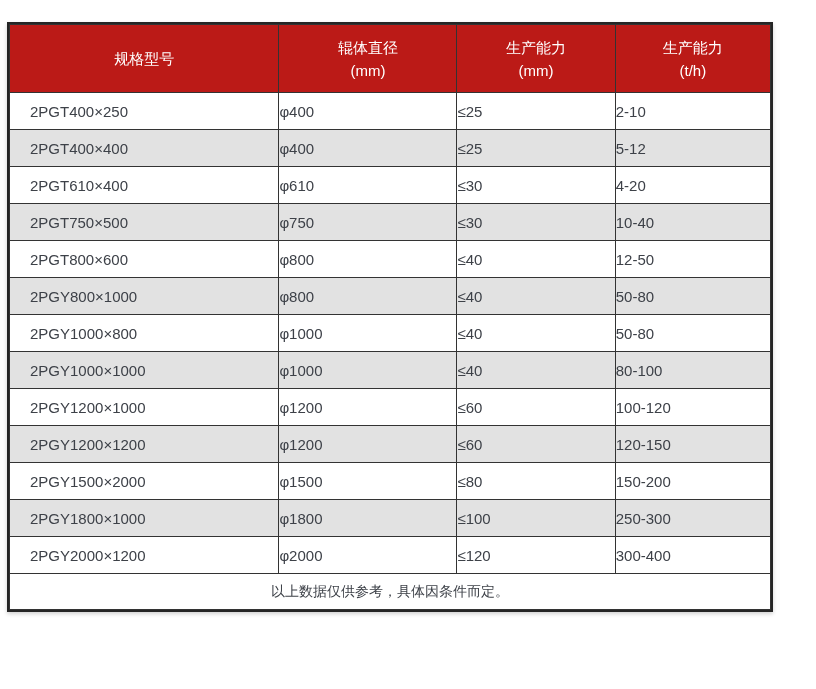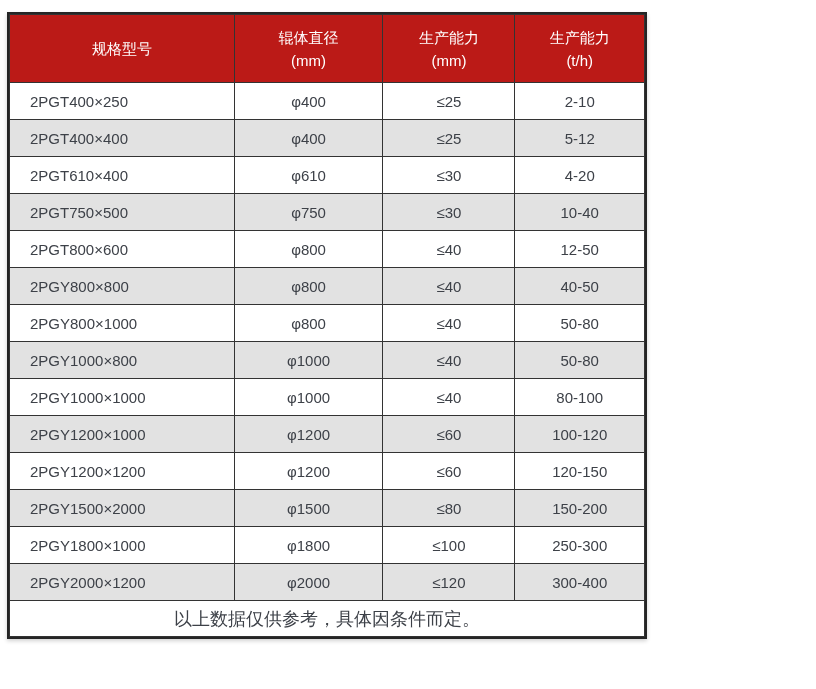--- a/index.html
+++ b/index.html
@@ -13,22 +13,22 @@
   .page {
     position: relative;
     width: 816px;
     height: 689px;
     background: #ffffff;
     overflow: hidden;
   }
   .table-wrap {
     position: absolute;
     left: 7px;
-    top: 12px;
-    width: 640px;
+    top: 22px;
+    width: 766px;
     border: 2px solid #252525;
     box-shadow: 0 2px 4px rgba(0,0,0,0.18);
     background: #000000;
     box-sizing: border-box;
   }
   table.spec-table {
     width: 100%;
     border-collapse: collapse;
     table-layout: fixed;
     font-size: 15px;
@@ -46,35 +46,35 @@
     color: #ffffff;
     font-weight: normal;
     height: 67px;
     text-align: center;
     vertical-align: middle;
     font-size: 15px;
   }
   .hdr-line { display: block; line-height: 23px; }
   .spec-table tbody td {
     height: 36px;
-    text-align: center;
+    text-align: left;
     vertical-align: middle;
     background: #ffffff;
   }
   .spec-table tbody tr:nth-child(even) td { background: #e2e2e2; }
   .spec-table tbody td.model-cell {
     text-align: left;
     padding-left: 20px;
   }
   .spec-table tfoot td {
     height: 35px;
     text-align: center;
     vertical-align: middle;
     background: #ffffff;
-    font-size: 18px;
+    font-size: 14px;
     color: #3d4148;
   }
 </style>
 </head>
 <body>
 
 <div class="page">
   <div class="table-wrap">
     <table class="spec-table">
       <colgroup>
@@ -127,26 +127,20 @@
             <td>≤30</td>
             <td>10-40</td>
           </tr>
           <tr>
             <td class="model-cell">2PGT800×600</td>
             <td>φ800</td>
             <td>≤40</td>
             <td>12-50</td>
           </tr>
           <tr>
-            <td class="model-cell">2PGY800×800</td>
-            <td>φ800</td>
-            <td>≤40</td>
-            <td>40-50</td>
-          </tr>
-          <tr>
             <td class="model-cell">2PGY800×1000</td>
             <td>φ800</td>
             <td>≤40</td>
             <td>50-80</td>
           </tr>
           <tr>
             <td class="model-cell">2PGY1000×800</td>
             <td>φ1000</td>
             <td>≤40</td>
             <td>50-80</td>

